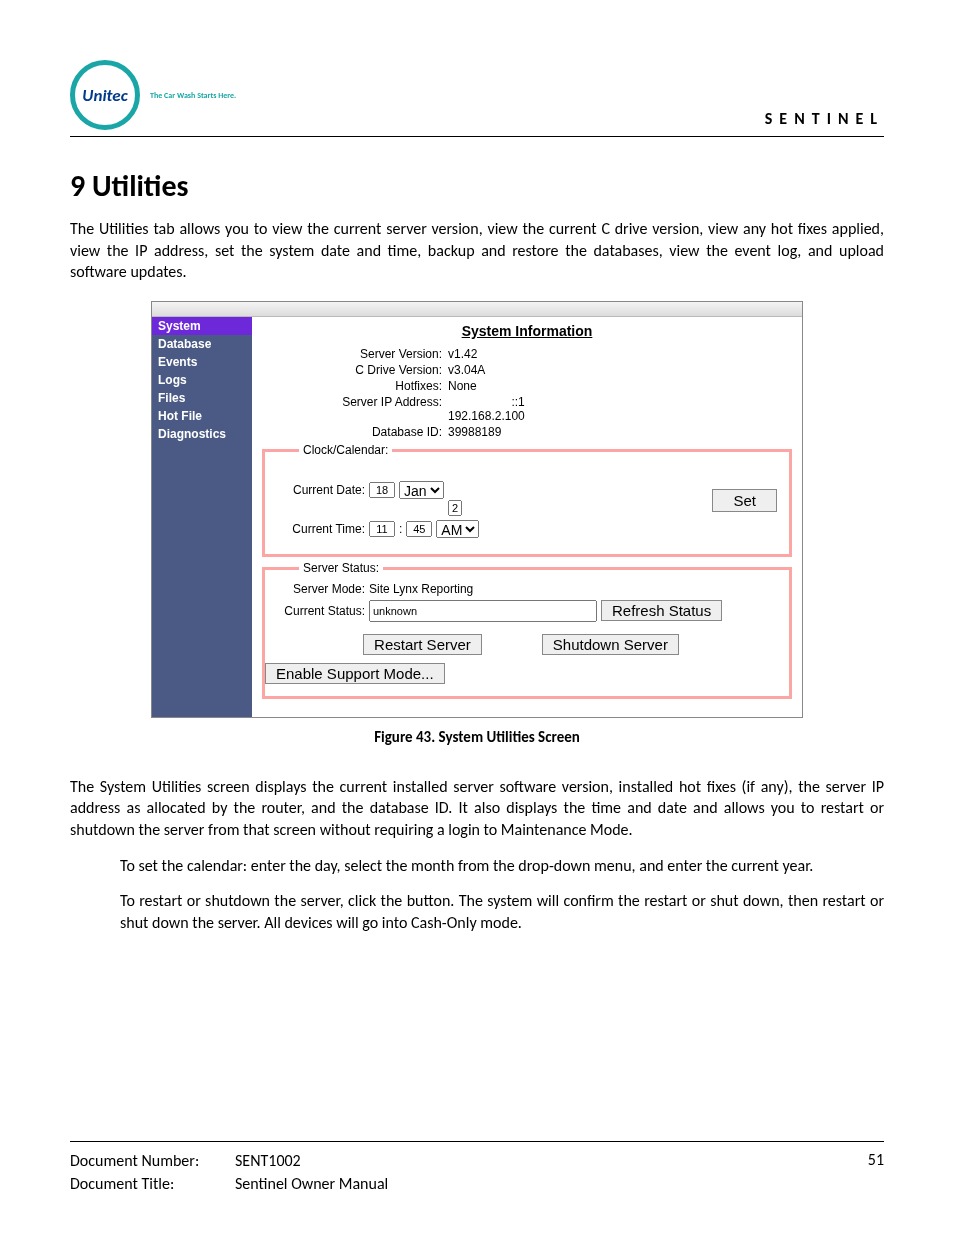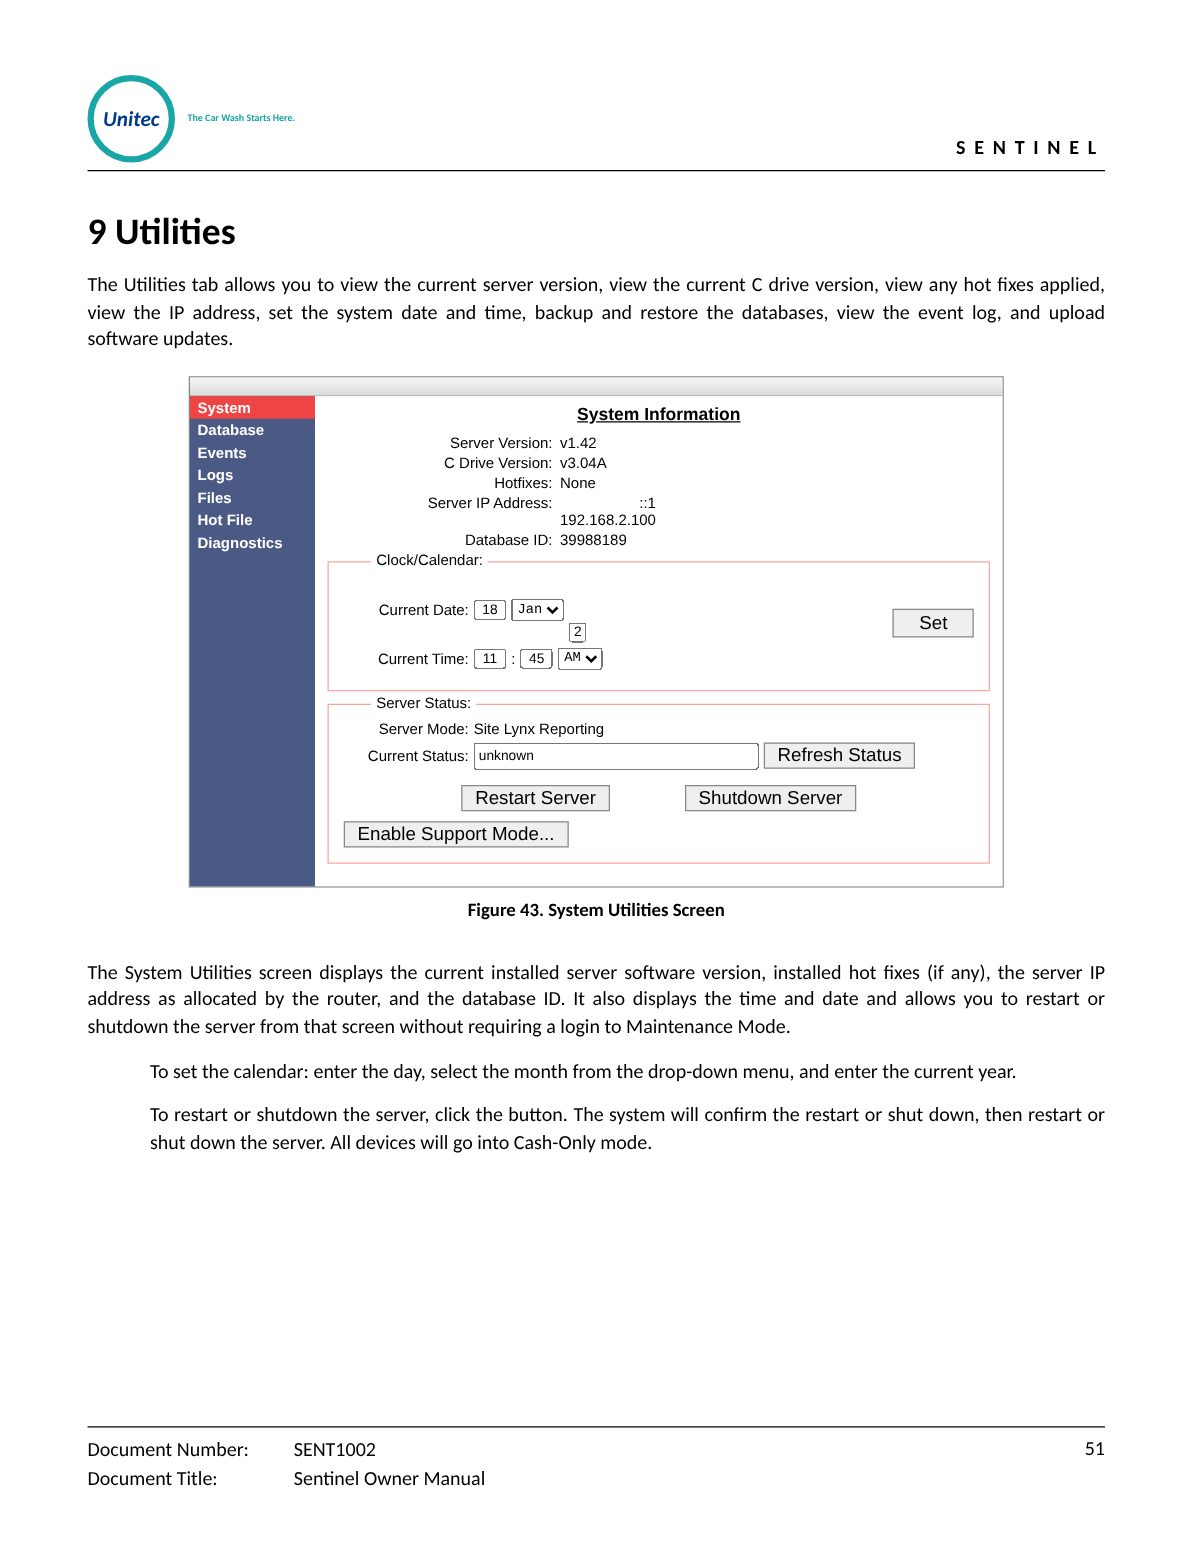--- a/index.html
+++ b/index.html
@@ -58,42 +58,42 @@
   }
   .app-titlebar { height:14px; background:linear-gradient(#f5f5f5,#dcdcdc); border-bottom:1px solid #bbb;}
   .app-body { display:flex; }
   .sidebar {
     width:100px; background:#4a5a84; color:#fff; font-weight:bold;
     font-size:12px;
   }
   .sidebar-item {
     padding:2px 6px; cursor:pointer;
   }
-  .sidebar-item.active { background:#ef4444; }
+  .sidebar-item.active { background:#6d28d9; }
   .main {
     flex:1; background:#fff; padding:6px 10px 18px 10px;
   }
   .main-title {
     text-align:center; font-weight:bold; text-decoration:underline;
     font-size:14px; margin-bottom:8px;
   }
   .info-row { display:flex; margin:2px 0; }
   .info-label { width:180px; text-align:right; padding-right:6px; }
   .info-value { text-align:right; }
   .panel {
-    border:1px solid #fca5a5; padding:8px 12px 12px 12px; margin-top:10px;
+    border:3px solid #fca5a5; padding:8px 12px 12px 0; margin-top:10px;
     position:relative;
   }
   .panel-legend {
     position:absolute; top:-9px; left:34px; background:#fff; padding:0 4px;
   }
   .row { display:flex; align-items:center; margin:4px 0; gap:4px;}
   .lbl { width:100px; text-align:right; }
   input.tiny { width:26px; font-size:11px; height:16px; box-sizing:border-box; text-align:center;}
-  select.tiny { font-size:11px; height:18px;font-family:Liberation Mono, monospace; }
+  select.tiny { font-size:14px; height:18px; }
   button.btn { font-size:15px; padding:1px 10px; background:#efefef; border:1px solid #888; cursor:pointer;}
   input.status { width:220px; font-size:11px; height:16px; }
   .btnrow { display:flex; justify-content:center; gap:60px; margin-top:12px;}
   .btnrow2 { display:flex; justify-content:flex-start; margin-top:8px;}
 
   .footer {
     position:absolute; left:70px; right:70px; bottom:40px;
     border-top:1px solid #000; padding-top:8px;
     display:flex; justify-content:space-between; font-size:16px;
   }

